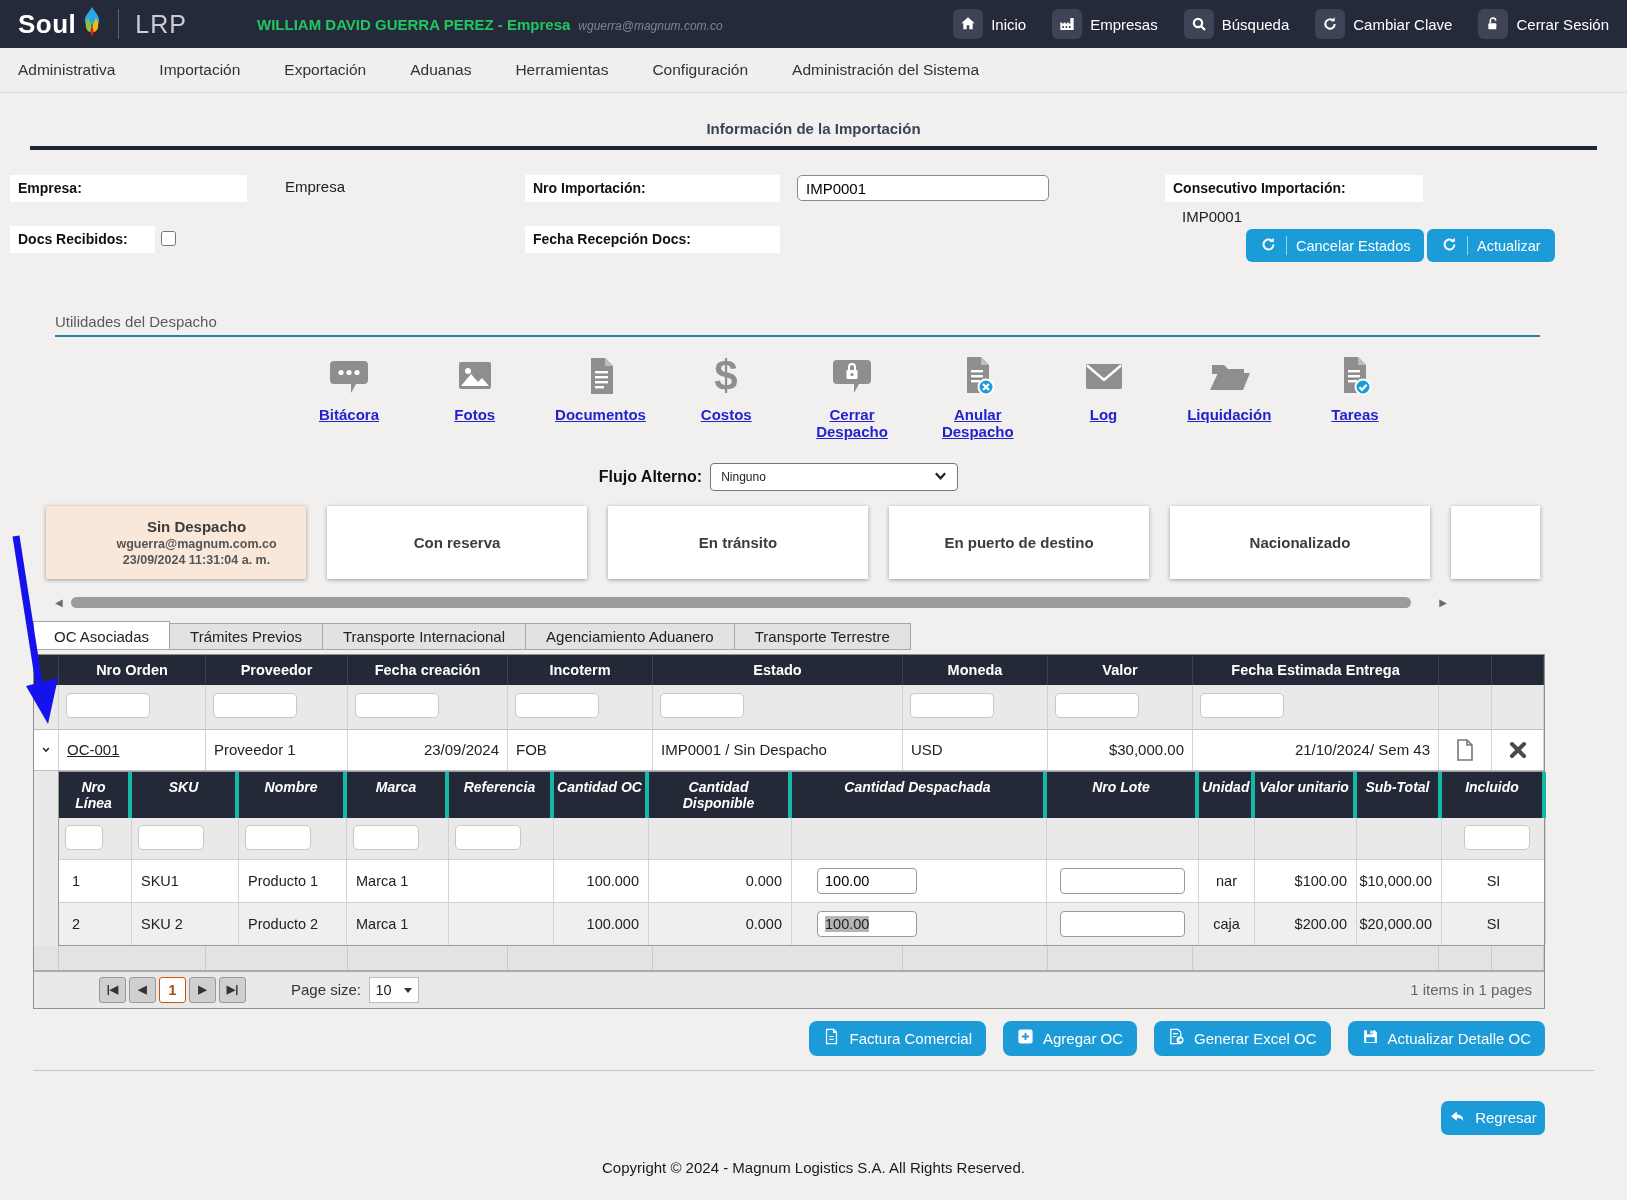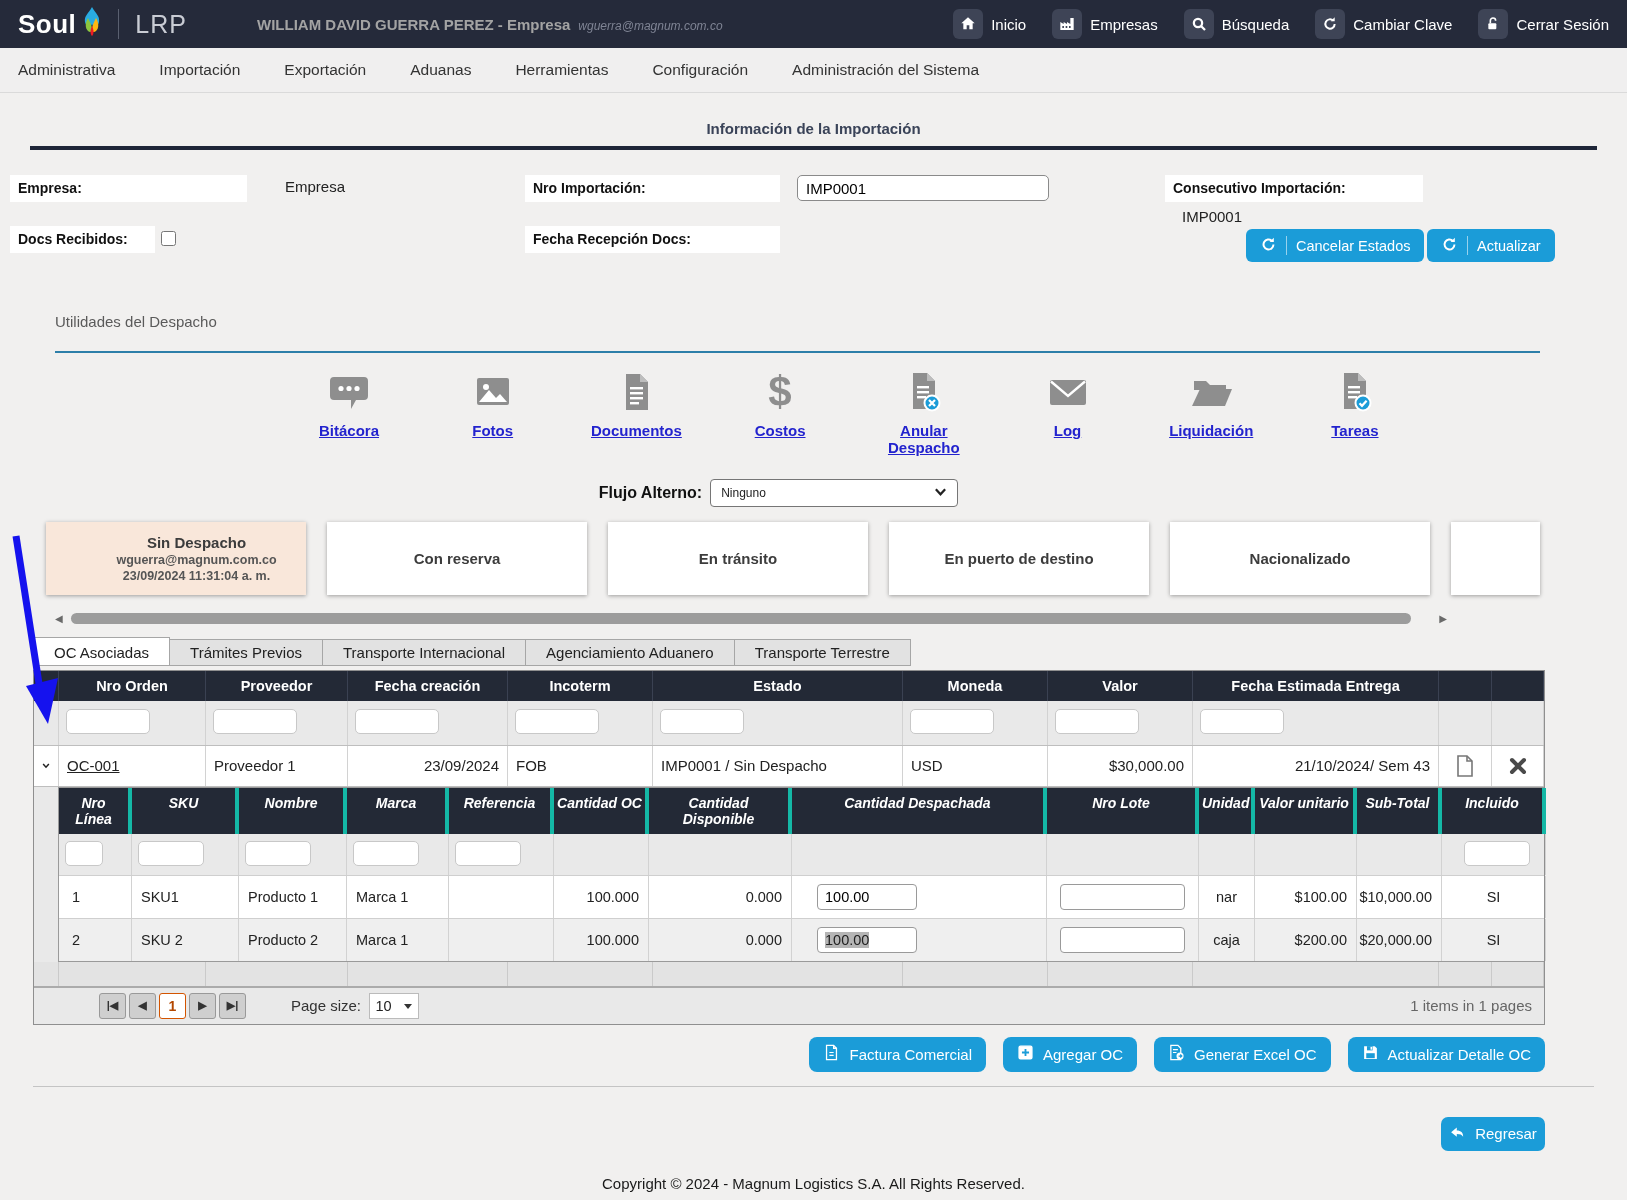--- a/index.html
+++ b/index.html
@@ -6,21 +6,21 @@
   html,body { width:1627px; height:1200px; }
   body { font-family:"Liberation Sans", sans-serif; background:#F1F0EF; position:relative; overflow:hidden; color:#222; }
 
   
   .topbar { height:48px; background:#252A3A; display:flex; align-items:center; padding:0 18px; }
   .brand { display:flex; align-items:center; gap:4px; }
   .brand-soul { color:#fff; font-size:26px; font-weight:bold; letter-spacing:.5px; }
   .brand-div { width:1px; height:30px; background:#5a6070; margin:0 12px 0 10px; }
   .brand-lrp { color:#C9CCD4; font-size:25px; letter-spacing:1px; }
   .user-block { margin-left:70px; display:flex; align-items:baseline; gap:8px; }
-  .user-name { color:#a3a3a3; font-weight:bold; font-size:15px; }
+  .user-name { color:#22c55e; font-weight:bold; font-size:15px; }
   .user-email { color:#7F8494; font-size:12px; font-style:italic; }
   .nav-right { margin-left:auto; display:flex; align-items:center; gap:26px; }
   .nav-item { display:flex; align-items:center; gap:8px; color:#fff; font-size:15px; cursor:pointer; }
   .chip { width:30px; height:30px; border-radius:6px; background:#3E4456; display:flex; align-items:center; justify-content:center; }
   .chip svg { width:16px; height:16px; }
 
   
   .menubar { height:45px; background:#F0EFEF; border-bottom:1px solid #DADADA; display:flex; align-items:center; gap:44px; padding-left:18px; }
   .menu-item { font-size:15.5px; color:#333; cursor:pointer; }
 
@@ -33,21 +33,21 @@
   .flbl { position:absolute; background:#fff; height:27px; line-height:27px; padding-left:8px; font-size:14px; font-weight:bold; color:#111; }
   .fval { position:absolute; font-size:15px; color:#222; }
   .finput { position:absolute; height:26px; border:1px solid #8a8a8a; border-radius:5px; padding:0 8px; font-size:15px; font-family:"Liberation Sans",sans-serif; background:#fff; }
   .fchk { position:absolute; width:15px; height:15px; }
   .btn-blue { display:inline-flex; align-items:center; gap:9px; background:#1B9CD8; color:#fff; border:none; border-radius:6px; font-size:14.5px; padding:0 14px; height:33px; cursor:pointer; font-family:"Liberation Sans",sans-serif; }
   .btn-blue svg { width:17px; height:17px; }
   .btn-sep { width:1px; height:19px; background:rgba(255,255,255,.55); }
   .abs { position:absolute; }
 
   
-  .util-head { margin:18px 87px 0 55px; border-bottom:2px solid #2D7FA9; padding-bottom:21px; font-size:15px; color:#5a5a5a; }
+  .util-head { margin:18px 87px 0 55px; border-bottom:2px solid #2D7FA9; padding-bottom:5px; font-size:15px; color:#5a5a5a; }
   .util-row { margin:16px 0 0 292px; width:1120px; display:flex; justify-content:space-between; }
   .util-item { width:114px; display:flex; flex-direction:column; align-items:center; cursor:pointer; }
   .util-item svg { width:46px; height:46px; }
   .util-label { margin-top:3px; font-size:15px; font-weight:bold; color:#2323CE; text-decoration:underline; text-align:center; line-height:1.15; }
 
   
   .flujo-row { margin-top:22px; display:flex; justify-content:center; align-items:center; gap:8px; transform:translateX(-35px); }
   .flujo-label { font-size:16px; font-weight:bold; color:#111; }
   .selectbox { width:248px; height:28px; border:1px solid #767676; border-radius:4px; background:#fff; display:flex; align-items:center; justify-content:space-between; padding:0 10px; font-size:12px; cursor:pointer; }
   .selectbox svg { width:13px; height:13px; }
@@ -266,20 +266,29 @@
           <rect x="17" y="28" width="13" height="2.4" fill="#fff"></rect>
           <rect x="17" y="33" width="9" height="2.4" fill="#fff"></rect>
         </svg></span>
     <span class="util-label">Documentos</span>
   </div>
   <div class="util-item">
     <span><svg viewBox="0 0 46 46">
           <text x="23" y="37" text-anchor="middle" font-size="42" font-weight="bold" fill="#8E8E8E" font-family="Liberation Sans, sans-serif">$</text>
         </svg></span>
     <span class="util-label">Costos</span>
+  </div>
+  <div class="util-item">
+    <span><svg viewBox="0 0 46 46">
+          <path d="M8 7h30a4 4 0 0 1 4 4v16a4 4 0 0 1-4 4H30l-5 9v-9H8a4 4 0 0 1-4-4V11a4 4 0 0 1 4-4z" fill="#8E8E8E"></path>
+          <rect x="17.5" y="17" width="11" height="9" rx="1" fill="#fff"></rect>
+          <path d="M20 17v-3a3 3 0 0 1 6 0v3" fill="none" stroke="#fff" stroke-width="2"></path>
+          <circle cx="23" cy="21.5" r="1.6" fill="#8E8E8E"></circle>
+        </svg></span>
+    <span class="util-label">Cerrar Despacho</span>
   </div>
   <div class="util-item">
     <span><svg viewBox="0 0 46 46">
           <path d="M12 4h14l8 8v28H12z" fill="#8E8E8E"></path>
           <path d="M26 4l8 8h-8z" fill="#BDBDBD"></path>
           <rect x="16" y="17" width="12" height="2.4" fill="#fff"></rect>
           <rect x="16" y="22" width="12" height="2.4" fill="#fff"></rect>
           <rect x="16" y="27" width="9" height="2.4" fill="#fff"></rect>
           <circle cx="31" cy="34" r="7.5" fill="#1B9CD8" stroke="#fff" stroke-width="2"></circle>
           <path d="M28 31l6 6M34 31l-6 6" stroke="#fff" stroke-width="2.2"></path>

